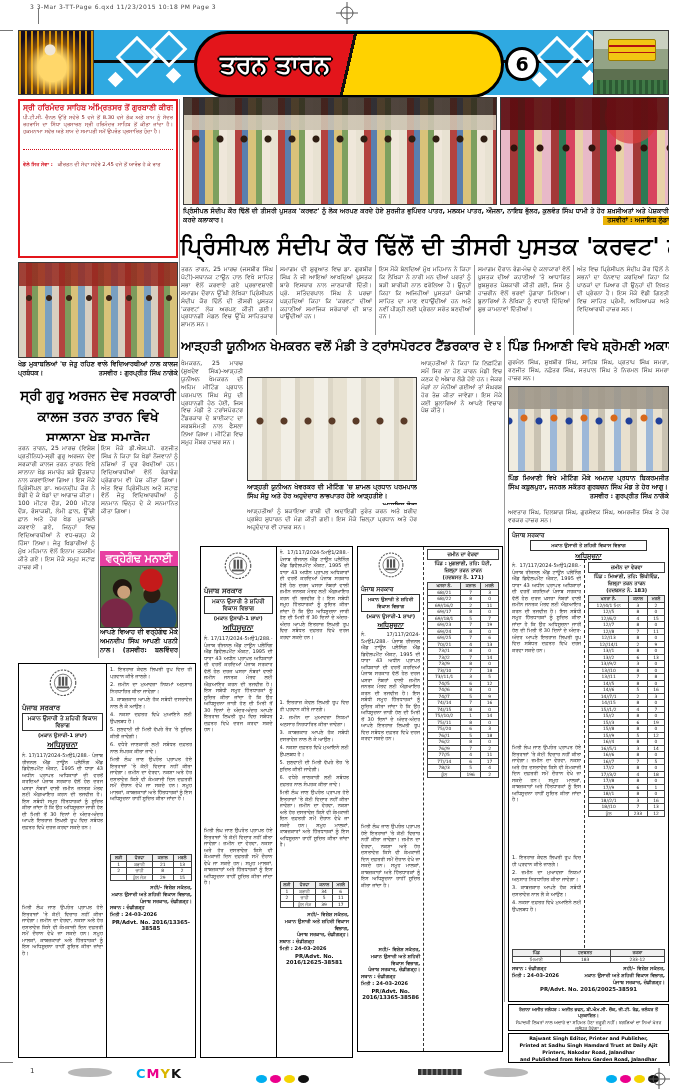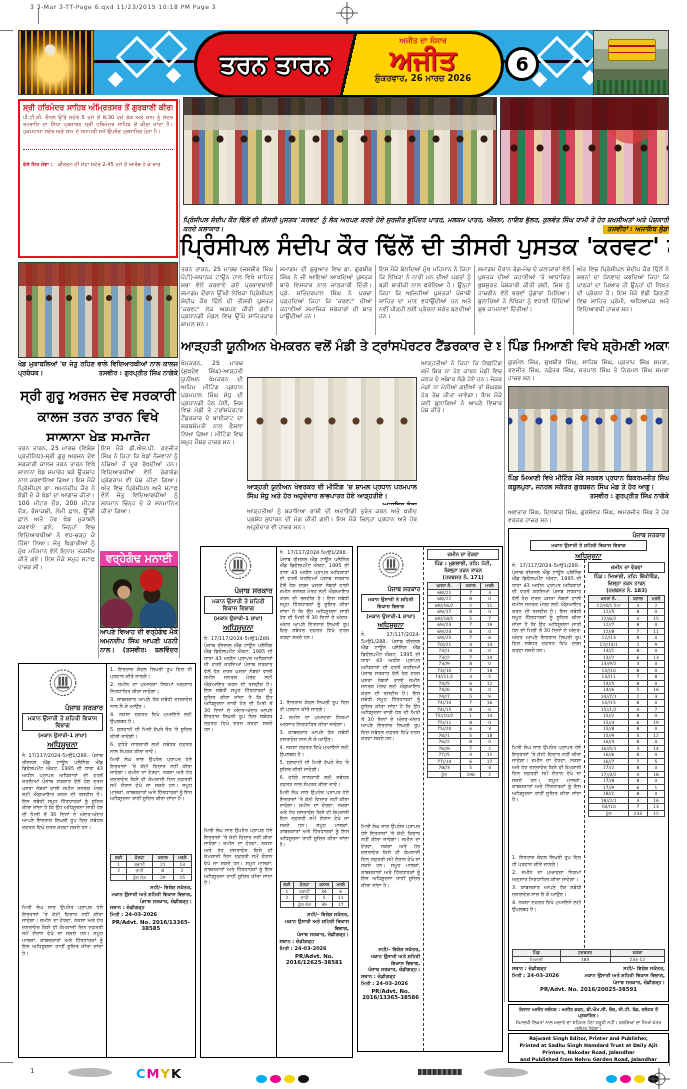--- a/index.html
+++ b/index.html
@@ -8,21 +8,21 @@
   .abs{position:absolute;}
   .txt{font-size:6px;line-height:1.32;text-align:justify;color:#1c1c1c;overflow:hidden;}
   .txt2{font-size:5px;line-height:1.3;text-align:justify;color:#222;overflow:hidden;}
   .cap{font-weight:bold;font-size:6.5px;line-height:1.35;text-align:justify;color:#000;overflow:hidden;}
   .hl{font-weight:bold;color:#000;text-align:center;white-space:nowrap;overflow:hidden;}
   .hlwrap{font-weight:bold;color:#000;text-align:center;overflow:hidden;}
   .photo{border:1px solid #3a3a3a;box-sizing:border-box;}
   .vr{width:1px;background:#9a9a9a;}
   .nbox{border:1px solid #000;background:#fff;overflow:hidden;box-sizing:border-box;}
   .ncol{box-sizing:border-box;padding:2px 3px;overflow:hidden;}
-  .nhead1{font-size:7px;font-weight:bold;text-align:right;color:#111;}
+  .nhead1{font-size:7px;font-weight:bold;text-align:left;color:#111;}
   .nhead2{font-size:5.8px;font-weight:bold;text-align:center;color:#111;border:1px solid #333;padding:1px;margin:1px 0;}
   .nhead3{font-size:5.2px;font-weight:bold;text-align:center;color:#111;}
   .nhead4{font-size:7.5px;font-weight:bold;text-align:center;text-decoration:underline;color:#111;margin:1px 0 2px;}
   .ntab{border-collapse:collapse;width:100%;}
   .ntab td{border:1px solid #444;font-size:4.4px;line-height:1.25;padding:0 1px;text-align:center;color:#222;}
   .ntab .hrow td{font-weight:bold;background:#efefef;}
   .sig{font-size:5px;font-weight:bold;text-align:right;color:#111;line-height:1.35;}
   .pdl{font-size:5px;font-weight:bold;text-align:left;color:#111;line-height:1.35;}
   .advt{font-size:5.4px;font-weight:bold;text-align:center;color:#111;margin-top:1px;}
   .emblem{display:flex;justify-content:center;margin:1px 0;}
@@ -73,25 +73,20 @@
       radial-gradient(circle at 42% 30%, #efe6d8 0 5px, transparent 6px),
       radial-gradient(circle at 45% 58%, #ffd76a 0 14px, rgba(255,160,0,.45) 26px, transparent 40px),
       repeating-linear-gradient(90deg, rgba(255,179,0,.8) 0 2px, transparent 2px 6px);"></div>
 
     <div class="abs" style="left:176px;top:1px;width:304px;height:61px;border:3px solid #000;border-radius:34px;overflow:hidden;
          background:linear-gradient(103deg,#e3151b 0 49.3%,#111 49.3% 50.3%,#ffd200 50.3%);">
       <div class="abs" style="left:8px;top:0;width:140px;height:100%;display:flex;align-items:center;justify-content:center;">
         <span style="font-size:25px;font-weight:bold;color:#fff;white-space:nowrap;
               text-shadow:-2px 0 #000,2px 0 #000,0 -2px #000,0 2px #000,-1px -1px #000,1px 1px #000,1px -1px #000,-1px 1px #000;">ਤਰਨ ਤਾਰਨ</span>
       </div>
-      <div class="abs" style="left:152px;top:0;width:148px;height:100%;text-align:center;">
-        <div style="font-size:7.5px;font-weight:bold;color:#d41420;margin-top:2px;white-space:nowrap;">ਅਜੀਤ ਦਾ ਸੰਸਾਰ</div>
-        <div style="font-size:27px;font-weight:bold;color:#e3151b;line-height:1;white-space:nowrap;text-shadow:1px 1px 0 #7a0c0c;">ਅਜੀਤ</div>
-        <div style="font-size:8.5px;font-weight:bold;color:#111;white-space:nowrap;">ਸ਼ੁੱਕਰਵਾਰ, 26 ਮਾਰਚ 2026</div>
-      </div>
     </div>
 
     <div class="abs" style="left:487px;top:17px;width:28px;height:28px;border:3px solid #000;border-radius:50%;background:#fff;
          display:flex;align-items:center;justify-content:center;font-size:19px;font-weight:bold;color:#000;">6</div>
 
     <div class="abs photo" style="left:575px;top:0;width:76px;height:65px;background:linear-gradient(180deg,#c9d0c0 0 28%,#93a385 28% 60%,#5d7050 60% 82%,#778468 82%);">
       <div class="abs" style="left:14px;top:8px;width:46px;height:20px;background:#f2c713;border:1px solid #9a7d00;border-radius:2px;
            background-image:linear-gradient(180deg,transparent 5px,#b31212 5px 7px,transparent 7px 12px,#b31212 12px 13.5px,transparent 13.5px);"></div>
       <div class="abs" style="left:0;bottom:0;width:100%;height:14px;background:repeating-linear-gradient(90deg,#3f7a46 0 3px,#2c5a33 3px 6px);"></div>
     </div>
@@ -143,21 +138,21 @@
        linear-gradient(180deg, transparent 0 80%, #403026 80%);
        background-size:auto,24px 18px,auto,auto;background-position:0 0,0 36%,0 0,0 0;background-repeat:repeat,repeat-x,repeat,repeat;"></div>
   <div class="abs photo" style="left:500px;top:97px;width:169px;height:108px;background-color:#7c1f26;background-image:
        linear-gradient(180deg, rgba(90,10,14,.9) 0 30%, transparent 30%),
        radial-gradient(circle at 78% 18%, rgba(220,60,60,.7) 0 26px, transparent 27px),
        radial-gradient(circle, #2e130c 3px, transparent 4px),
        repeating-linear-gradient(90deg,#e8b9c8 0 9px,#a33838 9px 17px,#2e7a55 17px 24px,#d8455f 24px 33px,#e8d2a8 33px 41px),
        linear-gradient(180deg, transparent 0 78%, #5e1218 78%);
        background-size:auto,auto,26px 20px,auto,auto;background-position:0 0,0 0,0 46%,0 0,0 0;background-repeat:repeat,no-repeat,repeat-x,repeat,repeat;"></div>
 
-  <div class="abs cap" style="left:183px;top:216px;width:486px;height:23px;font-style:italic;">
+  <div class="abs cap" style="left:183px;top:207px;width:486px;height:23px;">
     <span>ਪ੍ਰਿੰਸੀਪਲ ਸੰਦੀਪ ਕੌਰ ਢਿੱਲੋਂ ਦੀ ਤੀਸਰੀ ਪੁਸਤਕ 'ਕਰਵਟ' ਨੂੰ ਲੋਕ ਅਰਪਣ ਕਰਦੇ ਹੋਏ ਸੁਰਜੀਤ ਭੁਪਿੰਦਰ ਪਾਤਰ, ਮਲਕਮ ਪਾਤਰ, ਔਜਲਾ, ਨਾਇਬ ਭੁੱਲਰ, ਕੁਲਵੰਤ ਸਿੰਘ ਧਾਮੀ ਤੇ ਹੋਰ ਸ਼ਖ਼ਸੀਅਤਾਂ ਅਤੇ ਪੇਸ਼ਕਾਰੀ ਕਰਦੇ ਕਲਾਕਾਰ।</span>
     <span style="float:right;font-weight:bold;background:#eab308;padding-left:4px;">ਤਸਵੀਰਾਂ : ਅਜਾਇਬ ਲੁੰਡਾ</span>
   </div>
 
   <div class="abs hl" style="left:180px;top:231px;width:489px;height:31px;font-size:23px;line-height:31px;">ਪ੍ਰਿੰਸੀਪਲ ਸੰਦੀਪ ਕੌਰ ਢਿੱਲੋਂ ਦੀ ਤੀਸਰੀ ਪੁਸਤਕ 'ਕਰਵਟ' ਲੋਕ ਅਰਪਣ</div>
 
   <div class="abs" style="left:181px;top:265px;width:488px;height:70px;display:flex;">
     <div class="txt" style="flex:1;border-right:1px solid #999;padding-right:3px;">ਤਰਨ ਤਾਰਨ, 25 ਮਾਰਚ (ਜਸਬੀਰ ਸਿੰਘ ਪੱਟੀ)-ਸਥਾਨਕ ਟਾਊਨ ਹਾਲ ਵਿਖੇ ਸਾਹਿਤ ਸਭਾ ਵੱਲੋਂ ਕਰਵਾਏ ਗਏ ਪ੍ਰਭਾਵਸ਼ਾਲੀ ਸਮਾਗਮ ਦੌਰਾਨ ਉੱਘੀ ਲੇਖਿਕਾ ਪ੍ਰਿੰਸੀਪਲ ਸੰਦੀਪ ਕੌਰ ਢਿੱਲੋਂ ਦੀ ਤੀਸਰੀ ਪੁਸਤਕ 'ਕਰਵਟ' ਲੋਕ ਅਰਪਣ ਕੀਤੀ ਗਈ। ਪ੍ਰਧਾਨਗੀ ਮੰਡਲ ਵਿਚ ਉੱਘੇ ਸਾਹਿਤਕਾਰ ਸ਼ਾਮਲ ਸਨ।</div>
     <div class="txt" style="flex:1;border-right:1px solid #999;padding:0 3px;">ਸਮਾਗਮ ਦੀ ਸ਼ੁਰੂਆਤ ਵਿਚ ਡਾ. ਗੁਰਬੀਰ ਸਿੰਘ ਨੇ ਜੀ ਆਇਆਂ ਆਖਦਿਆਂ ਪੁਸਤਕ ਬਾਰੇ ਵਿਸਥਾਰ ਨਾਲ ਜਾਣਕਾਰੀ ਦਿੱਤੀ। ਪ੍ਰੋ. ਸਤਿੰਦਰਪਾਲ ਸਿੰਘ ਨੇ ਪਰਚਾ ਪੜ੍ਹਦਿਆਂ ਕਿਹਾ ਕਿ 'ਕਰਵਟ' ਦੀਆਂ ਕਹਾਣੀਆਂ ਸਮਾਜਿਕ ਸਰੋਕਾਰਾਂ ਦੀ ਬਾਤ ਪਾਉਂਦੀਆਂ ਹਨ।</div>
     <div class="txt" style="flex:1;border-right:1px solid #999;padding:0 3px;">ਇਸ ਮੌਕੇ ਬੋਲਦਿਆਂ ਮੁੱਖ ਮਹਿਮਾਨ ਨੇ ਕਿਹਾ ਕਿ ਲੇਖਿਕਾ ਨੇ ਨਾਰੀ ਮਨ ਦੀਆਂ ਪਰਤਾਂ ਨੂੰ ਬੜੀ ਬਾਰੀਕੀ ਨਾਲ ਫਰੋਲਿਆ ਹੈ। ਉਨ੍ਹਾਂ ਕਿਹਾ ਕਿ ਅਜਿਹੀਆਂ ਪੁਸਤਕਾਂ ਪੰਜਾਬੀ ਸਾਹਿਤ ਦਾ ਮਾਣ ਵਧਾਉਂਦੀਆਂ ਹਨ ਅਤੇ ਨਵੀਂ ਪੀੜ੍ਹੀ ਲਈ ਪ੍ਰੇਰਨਾ ਸਰੋਤ ਬਣਦੀਆਂ ਹਨ।</div>
@@ -183,21 +178,21 @@
   <div class="abs txt" style="left:508px;top:358px;width:161px;height:26px;">ਗੁਰਮੇਲ ਸਿੰਘ, ਸੁਖਬੀਰ ਸਿੰਘ, ਸਾਹਿਬ ਸਿੰਘ, ਪ੍ਰਤਾਪ ਸਿੰਘ ਸਮਰਾ, ਰਣਜੀਤ ਸਿੰਘ, ਨਛੱਤਰ ਸਿੰਘ, ਸਤਪਾਲ ਸਿੰਘ ਤੇ ਨਿਰਮਲ ਸਿੰਘ ਸਮਰਾ ਹਾਜ਼ਰ ਸਨ।</div>
   <div class="abs photo" style="left:508px;top:386px;width:161px;height:86px;background-color:#b9b2a6;background-image:
        linear-gradient(180deg, rgba(160,152,138,.9) 0 26%, transparent 26%),
        radial-gradient(circle, #d86a1d 3px, transparent 4px),
        radial-gradient(circle, #20409a 3px, transparent 4px),
        repeating-linear-gradient(90deg,#f0ece0 0 9px,#9db8d8 9px 16px,#e8e0ce 16px 25px,#c9c2b2 25px 32px),
        linear-gradient(180deg, transparent 0 82%, #8a8276 82%);
        background-size:auto,30px 16px,30px 16px,auto,auto;background-position:0 0,0 34%,15px 38%,0 0,0 0;
        background-repeat:repeat,repeat-x,repeat-x,repeat,repeat;"></div>
   <div class="abs cap" style="left:508px;top:474px;width:161px;height:32px;">
-    <span>ਪਿੰਡ ਮਿਆਣੀ ਵਿਖੇ ਮੀਟਿੰਗ ਮੌਕੇ ਸਰਕਲ ਪ੍ਰਧਾਨ ਬਿਕਰਮਜੀਤ ਸਿੰਘ ਕਬੂਲਪੁਰਾ, ਜਨਰਲ ਸਕੱਤਰ ਗੁਰਬਚਨ ਸਿੰਘ ਮੰਡ ਤੇ ਹੋਰ ਆਗੂ।</span>
+    <span>ਪਿੰਡ ਮਿਆਣੀ ਵਿਖੇ ਮੀਟਿੰਗ ਮੌਕੇ ਅਮਨਦ ਪ੍ਰਧਾਨ ਬਿਕਰਮਜੀਤ ਸਿੰਘ ਕਬੂਲਪੁਰਾ, ਜਨਰਲ ਸਕੱਤਰ ਗੁਰਬਚਨ ਸਿੰਘ ਮੰਡ ਤੇ ਹੋਰ ਆਗੂ।</span>
     <span style="float:right;font-weight:bold;">ਤਸਵੀਰ : ਗੁਰਪ੍ਰੀਤ ਸਿੰਘ ਨਾਗੋਕੇ</span>
   </div>
   <div class="abs txt" style="left:508px;top:508px;width:161px;height:18px;">ਅਵਤਾਰ ਸਿੰਘ, ਦਿਲਬਾਗ ਸਿੰਘ, ਗੁਰਸੇਵਕ ਸਿੰਘ, ਅਮਰਜੀਤ ਸਿੰਘ ਤੇ ਹੋਰ ਵਰਕਰ ਹਾਜ਼ਰ ਸਨ।</div>
 
   <div class="abs nbox" style="left:18px;top:663px;width:178px;height:395px;">
     <div style="display:flex;height:100%;">
       <div class="ncol" style="width:50%;border-right:1px solid #000;">
         <div class="emblem">
           <svg viewBox="0 0 40 48" width="30" height="36">
               <circle cx="20" cy="21" r="17" fill="none" stroke="#555" stroke-width="1.5" stroke-dasharray="3 1.5"></circle>

